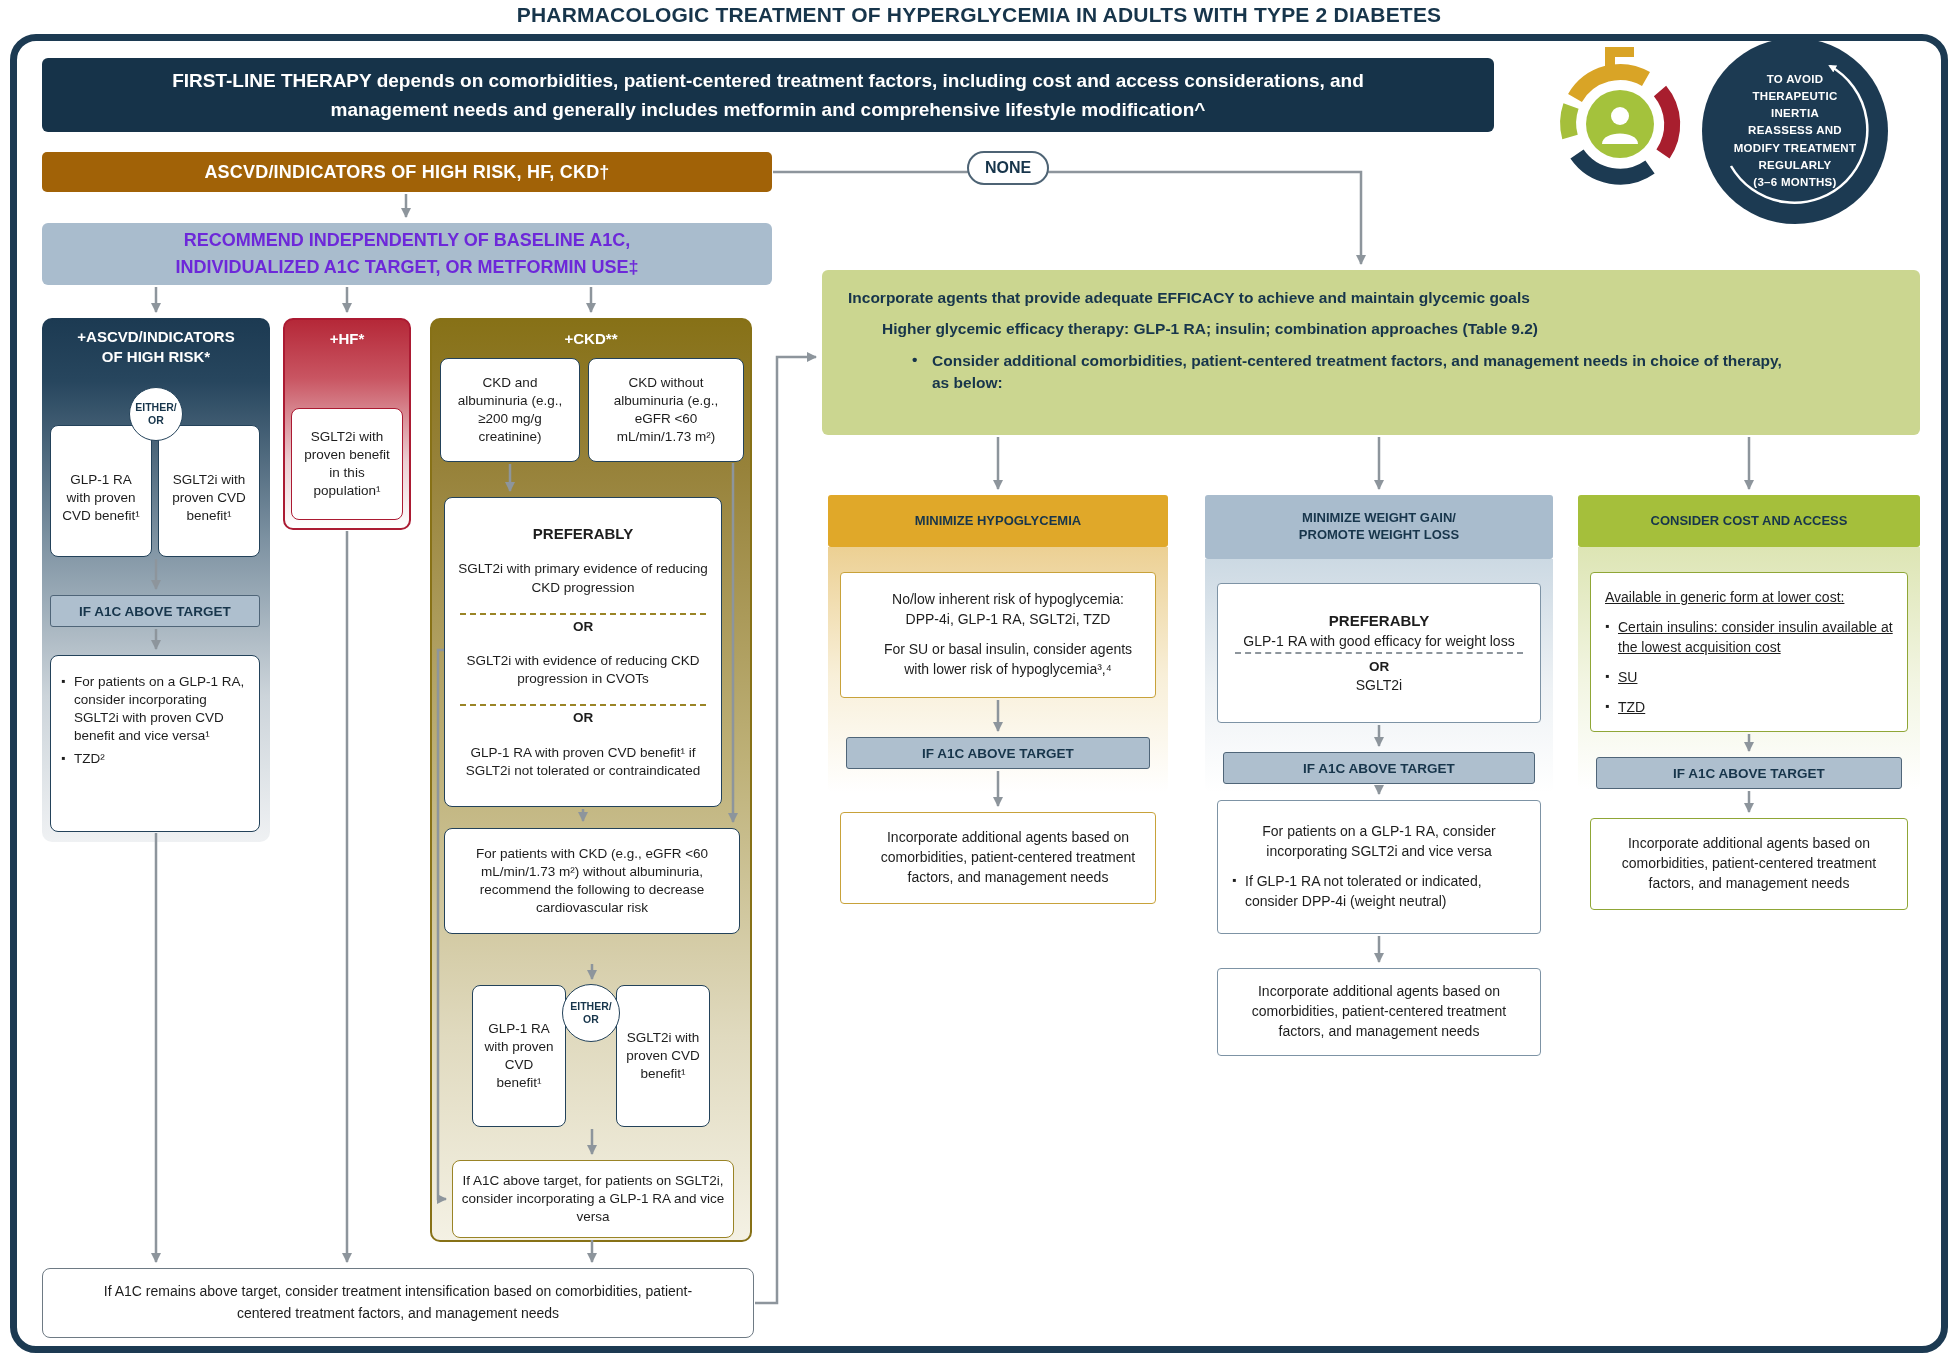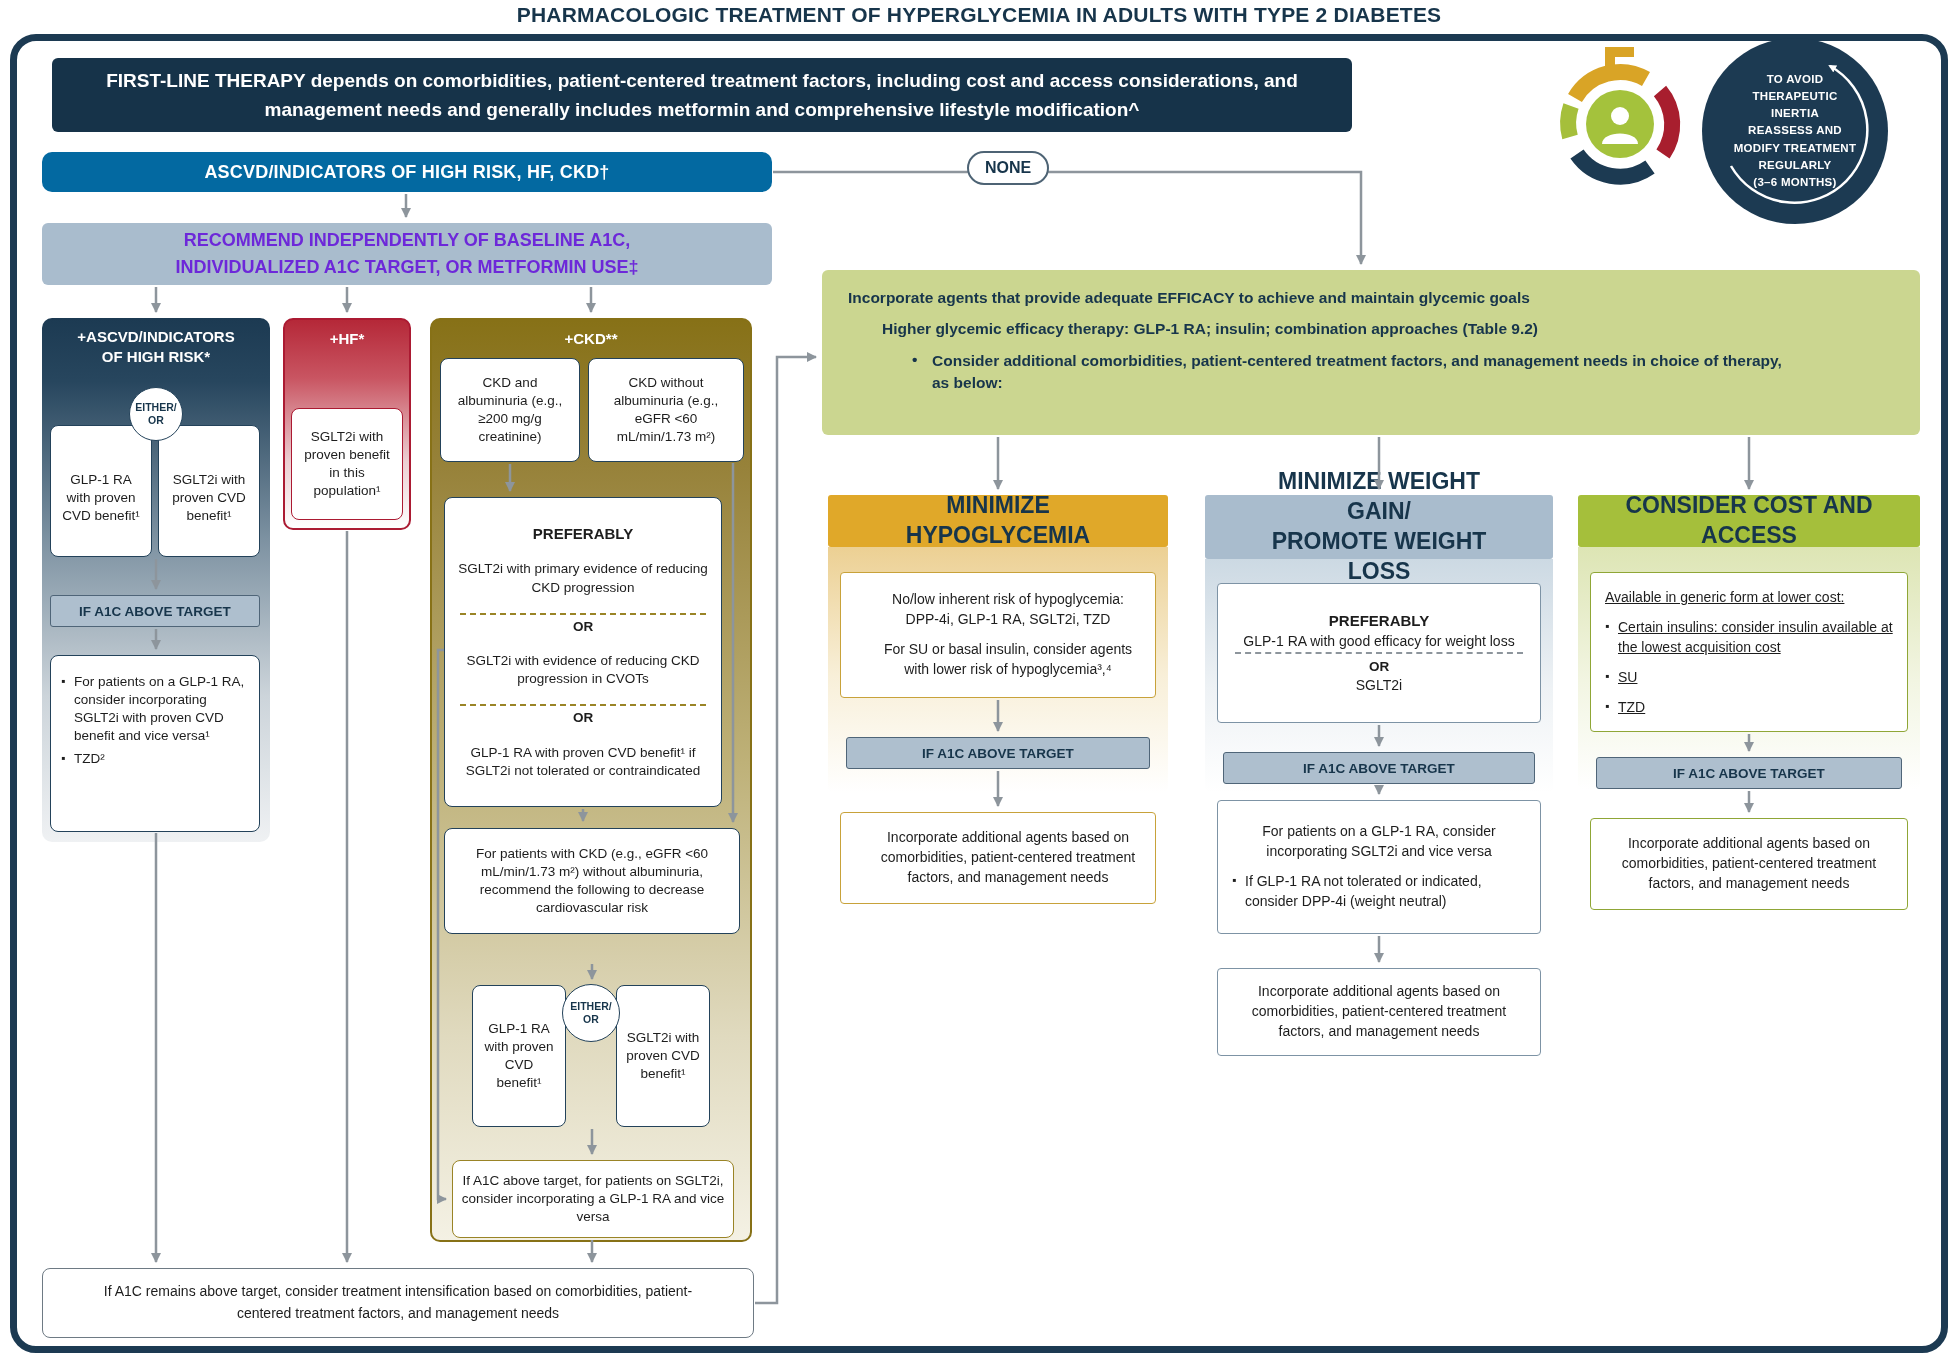--- a/index.html
+++ b/index.html
@@ -3,21 +3,21 @@
 <meta charset="utf-8">
 <style>
   html,body{margin:0;padding:0;background:#fff;}
   body{font-family:"Liberation Sans",sans-serif;color:#1d1d1d;}
   .canvas{position:relative;width:1958px;height:1363px;background:#fff;overflow:hidden;}
   .abs{position:absolute;box-sizing:border-box;}
   .pre{white-space:pre-line;}
   .outer{border:7px solid #1c3a52;border-radius:26px;z-index:0;}
   .title{left:50%;top:0;transform:translateX(-50%);font-weight:bold;font-size:21px;color:#17354b;background:#fff;padding:3px 34px;white-space:nowrap;z-index:6;letter-spacing:.2px;}
   .banner-navy{background:#163349;color:#fff;font-weight:bold;font-size:19px;border-radius:6px;display:flex;align-items:center;justify-content:center;text-align:center;line-height:1.55;z-index:2;}
-  .banner-red{background:#0369a1;color:#fff;font-weight:bold;font-size:18px;border-radius:10px;display:flex;align-items:center;justify-content:center;z-index:2;letter-spacing:.2px;}
+  .banner-red{background:#a16207;color:#fff;font-weight:bold;font-size:18px;border-radius:5px;display:flex;align-items:center;justify-content:center;z-index:2;letter-spacing:.2px;}
   .recommend{background:#a9bccd;color:#6d28d9;font-weight:bold;font-size:18px;border-radius:6px;display:flex;align-items:center;justify-content:center;text-align:center;line-height:1.5;z-index:2;}
   .colbg{border-radius:10px;z-index:1;}
   .colbg.ascvd{background:linear-gradient(180deg,#1c3a52 0%,#27465e 12%,#7c91a1 42%,#ccd4da 72%,#eff1f3 100%);}
   .colbg.hf{background:linear-gradient(180deg,#b52838 0%,#c95562 28%,#eccfd2 68%,#fefefe 100%);border:2px solid #ab1a32;}
   .colbg.ckd{background:linear-gradient(180deg,#877117 0%,#97823a 16%,#beb178 48%,#e0dabf 78%,#f4f1e4 100%);border:2px solid #877117;}
   .col-hdr{color:#fff;font-weight:bold;font-size:15px;text-align:center;line-height:1.3;padding-top:9px;}
   .card{background:#fff;border:1px solid #23425a;border-radius:8px;font-size:13.5px;line-height:1.34;display:flex;align-items:center;justify-content:center;text-align:center;padding:8px;z-index:2;}
   .card.block{display:block;text-align:left;}
   .eo{background:#fff;border:1.5px solid #23425a;border-radius:50%;font-weight:bold;font-size:10.5px;color:#17354b;display:flex;align-items:center;justify-content:center;text-align:center;line-height:1.25;z-index:4;}
   .ifa1c{background:#aebfce;border:1px solid #4f6578;border-radius:3px;color:#17354b;font-weight:bold;font-size:13.5px;display:flex;align-items:center;justify-content:center;z-index:2;}
@@ -27,21 +27,21 @@
   .orline{font-weight:bold;text-align:center;font-size:13.5px;}
   .pref-title{font-weight:bold;font-size:15px;text-align:center;}
   .preferably-card,.colb-body{display:flex;flex-direction:column;justify-content:space-evenly;align-items:stretch;text-align:center;}
   .bitem{position:relative;padding-left:13px;margin:5px 0;text-align:left;}
   .bitem::before{content:"▪";position:absolute;left:0;top:0;font-size:12px;}
   .bottom-note{background:#fff;border:1.5px solid #6e7a84;border-radius:8px;display:flex;align-items:center;justify-content:center;text-align:center;font-size:14px;line-height:1.55;z-index:2;padding:0 46px;}
   .efficacy{background:#cbd690;border-radius:6px;color:#17354b;z-index:2;padding:17px 26px;font-size:15.5px;font-weight:bold;line-height:1.45;}
   .eff-l2{margin:9px 0 0 34px;}
   .eff-bullet{margin:9px 0 0 62px;position:relative;padding-left:22px;max-width:860px;}
   .eff-bullet::before{content:"•";position:absolute;left:2px;top:-1px;}
-  .rhdr{font-weight:bold;font-size:23px;color:#17354b;display:flex;align-items:center;justify-content:center;text-align:center;line-height:1.3;border-radius:3px;z-index:2;padding:0 34px;}
+  .rhdr{font-weight:bold;font-size:13px;color:#17354b;display:flex;align-items:center;justify-content:center;text-align:center;line-height:1.3;border-radius:3px;z-index:2;padding:0 34px;}
   .rgrad{z-index:1;border-radius:0 0 6px 6px;}
   .rgrad.gold{background:linear-gradient(180deg,#ecd093 0%,#f8efd8 52%,#ffffff 100%);}
   .rgrad.blue{background:linear-gradient(180deg,#ccd9e3 0%,#eef2f5 55%,#ffffff 100%);}
   .rgrad.green{background:linear-gradient(180deg,#dde5b4 0%,#f2f5e2 55%,#ffffff 100%);}
   .rcard{background:#fff;border-radius:4px;font-size:14px;line-height:1.42;z-index:2;display:flex;flex-direction:column;align-items:center;justify-content:center;text-align:center;padding:10px 14px;}
   .rcard p{margin:5px 0;}
   .rcard.left{align-items:flex-start;text-align:left;}
   .b-gold{border:1.2px solid #c8a23a;padding-left:34px;}
   .b-blue{border:1.2px solid #7d93a5;}
   .b-green{border:1.2px solid #8fa636;}
@@ -91,21 +91,21 @@
       <path d="M998,700 V731" marker-end="url(#ah)"></path>
       <path d="M998,771 V806" marker-end="url(#ah)"></path>
       <path d="M1379,725 V746" marker-end="url(#ah)"></path>
       <path d="M1379,786 V794" marker-end="url(#ah)"></path>
       <path d="M1379,936 V962" marker-end="url(#ah)"></path>
       <path d="M1749,734 V751" marker-end="url(#ah)"></path>
       <path d="M1749,791 V812" marker-end="url(#ah)"></path>
     </g>
   </svg>
 
-  <div class="abs banner-navy pre" style="left:52px;top:58px;width:1300px;height:74px;padding:0 40px;">FIRST-LINE THERAPY depends on comorbidities, patient-centered treatment factors, including cost and access considerations, and
+  <div class="abs banner-navy pre" style="left:42px;top:58px;width:1452px;height:74px;padding:0 40px;">FIRST-LINE THERAPY depends on comorbidities, patient-centered treatment factors, including cost and access considerations, and
 management needs and generally includes metformin and comprehensive lifestyle modification^</div>
 
   <svg class="abs cycle" style="left:1548px;top:46px;" width="145" height="142" viewBox="0 0 145 142">
     <path d="M62,24 L62,6 L86,6" stroke="#d9a426" stroke-width="10" fill="none"></path>
     <path d="M27,52 A52,52 0 0 1 98,33" stroke="#d9a426" stroke-width="16" fill="none"></path>
     <path d="M112,45 A52,52 0 0 1 115,108" stroke="#a81e2e" stroke-width="16" fill="none"></path>
     <path d="M102,121 A52,52 0 0 1 29,108" stroke="#1c3a52" stroke-width="16" fill="none"></path>
     <path d="M22,91 A52,52 0 0 1 23,60" stroke="#a5bf3b" stroke-width="16" fill="none"></path>
     <circle cx="72" cy="78" r="34" fill="#a4c23c"></circle>
     <circle cx="72" cy="70" r="9" fill="#ffffff"></circle>

